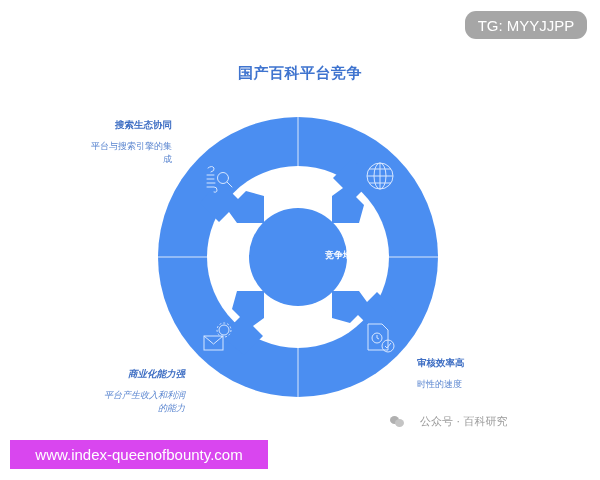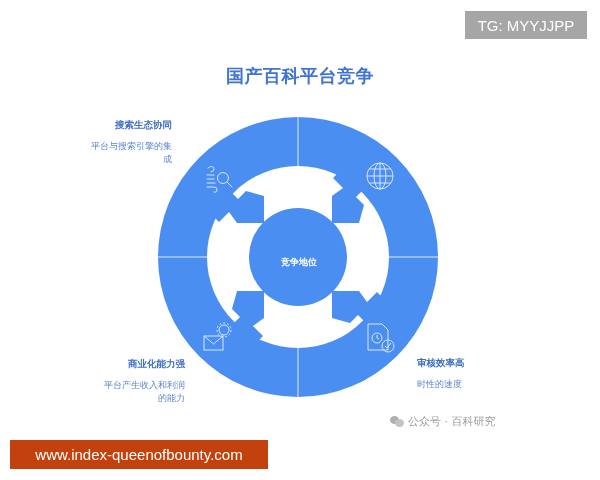--- a/index.html
+++ b/index.html
@@ -3,48 +3,48 @@
 <meta charset="utf-8">
 <style>
   html, body { margin: 0; padding: 0; }
   body {
     width: 600px; height: 480px; position: relative; overflow: hidden;
     background: #ffffff;
     font-family: "DejaVu Sans", "Liberation Sans", sans-serif;
   }
   .diagram-title {
     position: absolute; left: 0; width: 600px; top: 64px;
-    text-align: center; font-size: 18px; font-weight: bold; color: #3f74cf;
+    text-align: center; font-size: 15px; font-weight: bold; color: #3f74cf;
     letter-spacing: 0.5px;
   }
   .tg-badge {
     position: absolute; left: 465px; top: 11px; width: 122px; height: 28px;
     background: #a6a6a6; color: #ffffff; font-size: 15px;
     font-family: "Liberation Sans", sans-serif;
-    display: flex; align-items: center; justify-content: center;
+    display: flex; align-items: center; justify-content: center; border-radius: 11px;
   }
   .url-badge {
     position: absolute; left: 10px; top: 440px; width: 258px; height: 29px;
-    background: #c2410c; color: #ffffff; font-size: 15px;
+    background: #d946ef; color: #ffffff; font-size: 15px;
     font-family: "Liberation Sans", sans-serif;
     display: flex; align-items: center; justify-content: center;
   }
   svg.wheel { position: absolute; left: 0; top: 0; }
   .label { position: absolute; font-size: 9px; line-height: 13px; }
   .label .head { font-weight: bold; color: #3f6fc4; font-size: 9.5px; margin-bottom: 9px; }
   .label .desc { color: #5b86d0; }
   .label.left { text-align: right; }
   .label.right { text-align: left; }
   .center-text {
-    position: absolute; left: 249px; top: 256px; width: 100px; text-align: center;
-    color: #ffffff; font-size: 9px; font-weight: bold;
+    position: absolute; left: 249px; top: 249px; width: 100px; text-align: center;
+    color: #ffffff; font-size: 9px; font-weight: bold; padding-left: 44px;
   }
   .watermark {
     position: absolute; left: 390px; top: 414px; font-size: 11px; color: #9a9a9a;
-    display: flex; align-items: center; gap: 4px;
+    display: flex; align-items: center; gap: 16px;
   }
   .wechat-icon { display: inline-block; width: 14px; height: 11px; position: relative; }
   .wechat-icon::before, .wechat-icon::after {
     content: ""; position: absolute; border-radius: 50%; background: #b0b0b0;
   }
   .wechat-icon::before { left: 0; top: 0; width: 9px; height: 8px; }
   .wechat-icon::after { left: 5px; top: 3px; width: 9px; height: 8px; background: #c4c4c4; }
 </style>
 </head>
 <body>
@@ -127,21 +127,21 @@
 <div class="label left" style="left:47px; top:118px; width:125px;">
   <div class="head">搜索生态协同</div>
   <div class="desc">平台与搜索引擎的集</div>
   <div class="desc">成</div>
 </div>
 
 <div class="label right" style="left:417px; top:125px; width:130px;">
   <div class="desc"></div>
 </div>
 
-<div class="label left" style="left:60px; top:357px; width:125px;">
+<div class="label left" style="left:60px; top:367px; width:125px;font-style:italic;">
   <div class="head">商业化能力强</div>
   <div class="desc">平台产生收入和利润</div>
   <div class="desc">的能力</div>
 </div>
 
 <div class="label right" style="left:417px; top:357px; width:130px;font-family:Liberation Mono, monospace;">
   <div class="head">审核效率高</div>
   <div class="desc">时性的速度</div>
 </div>
 

